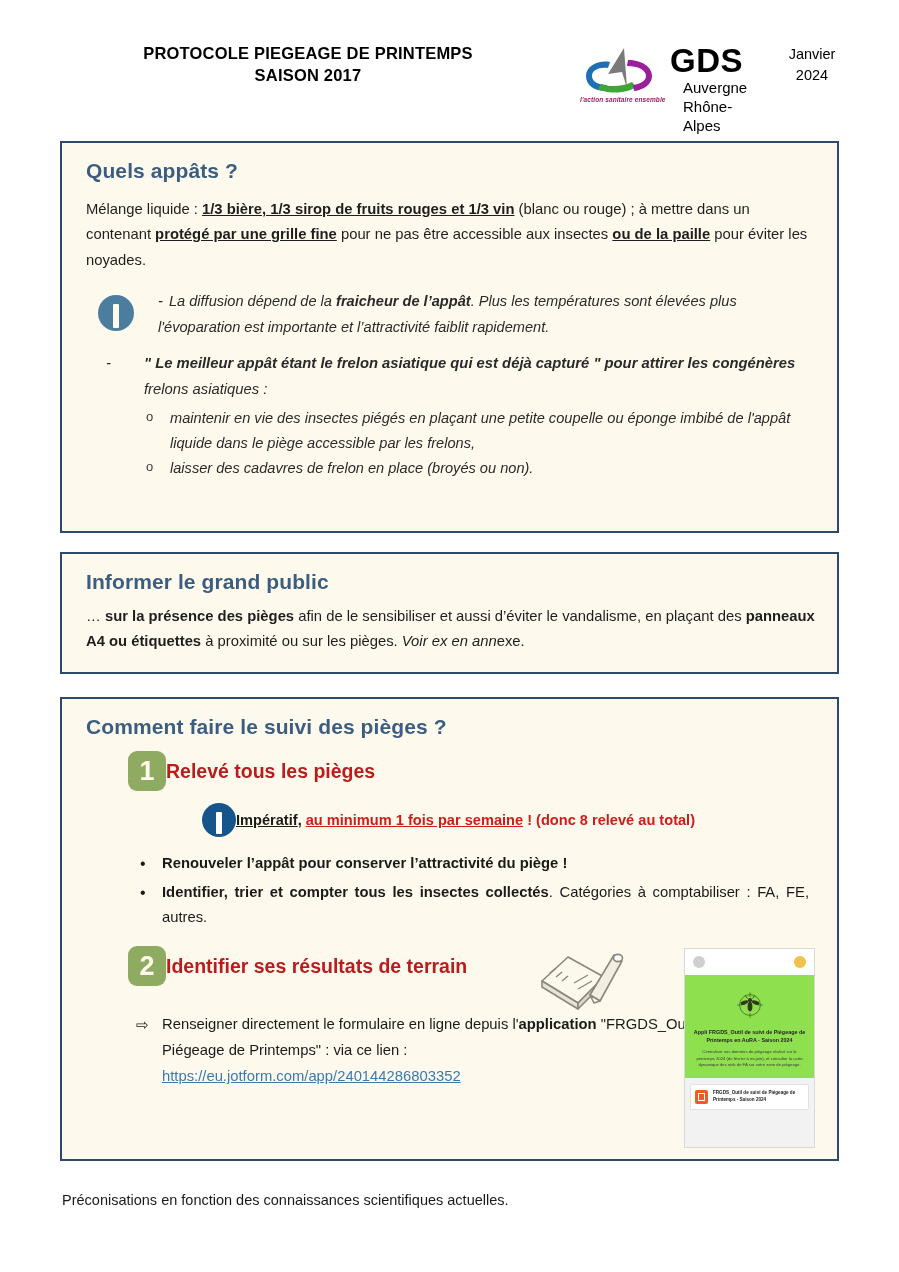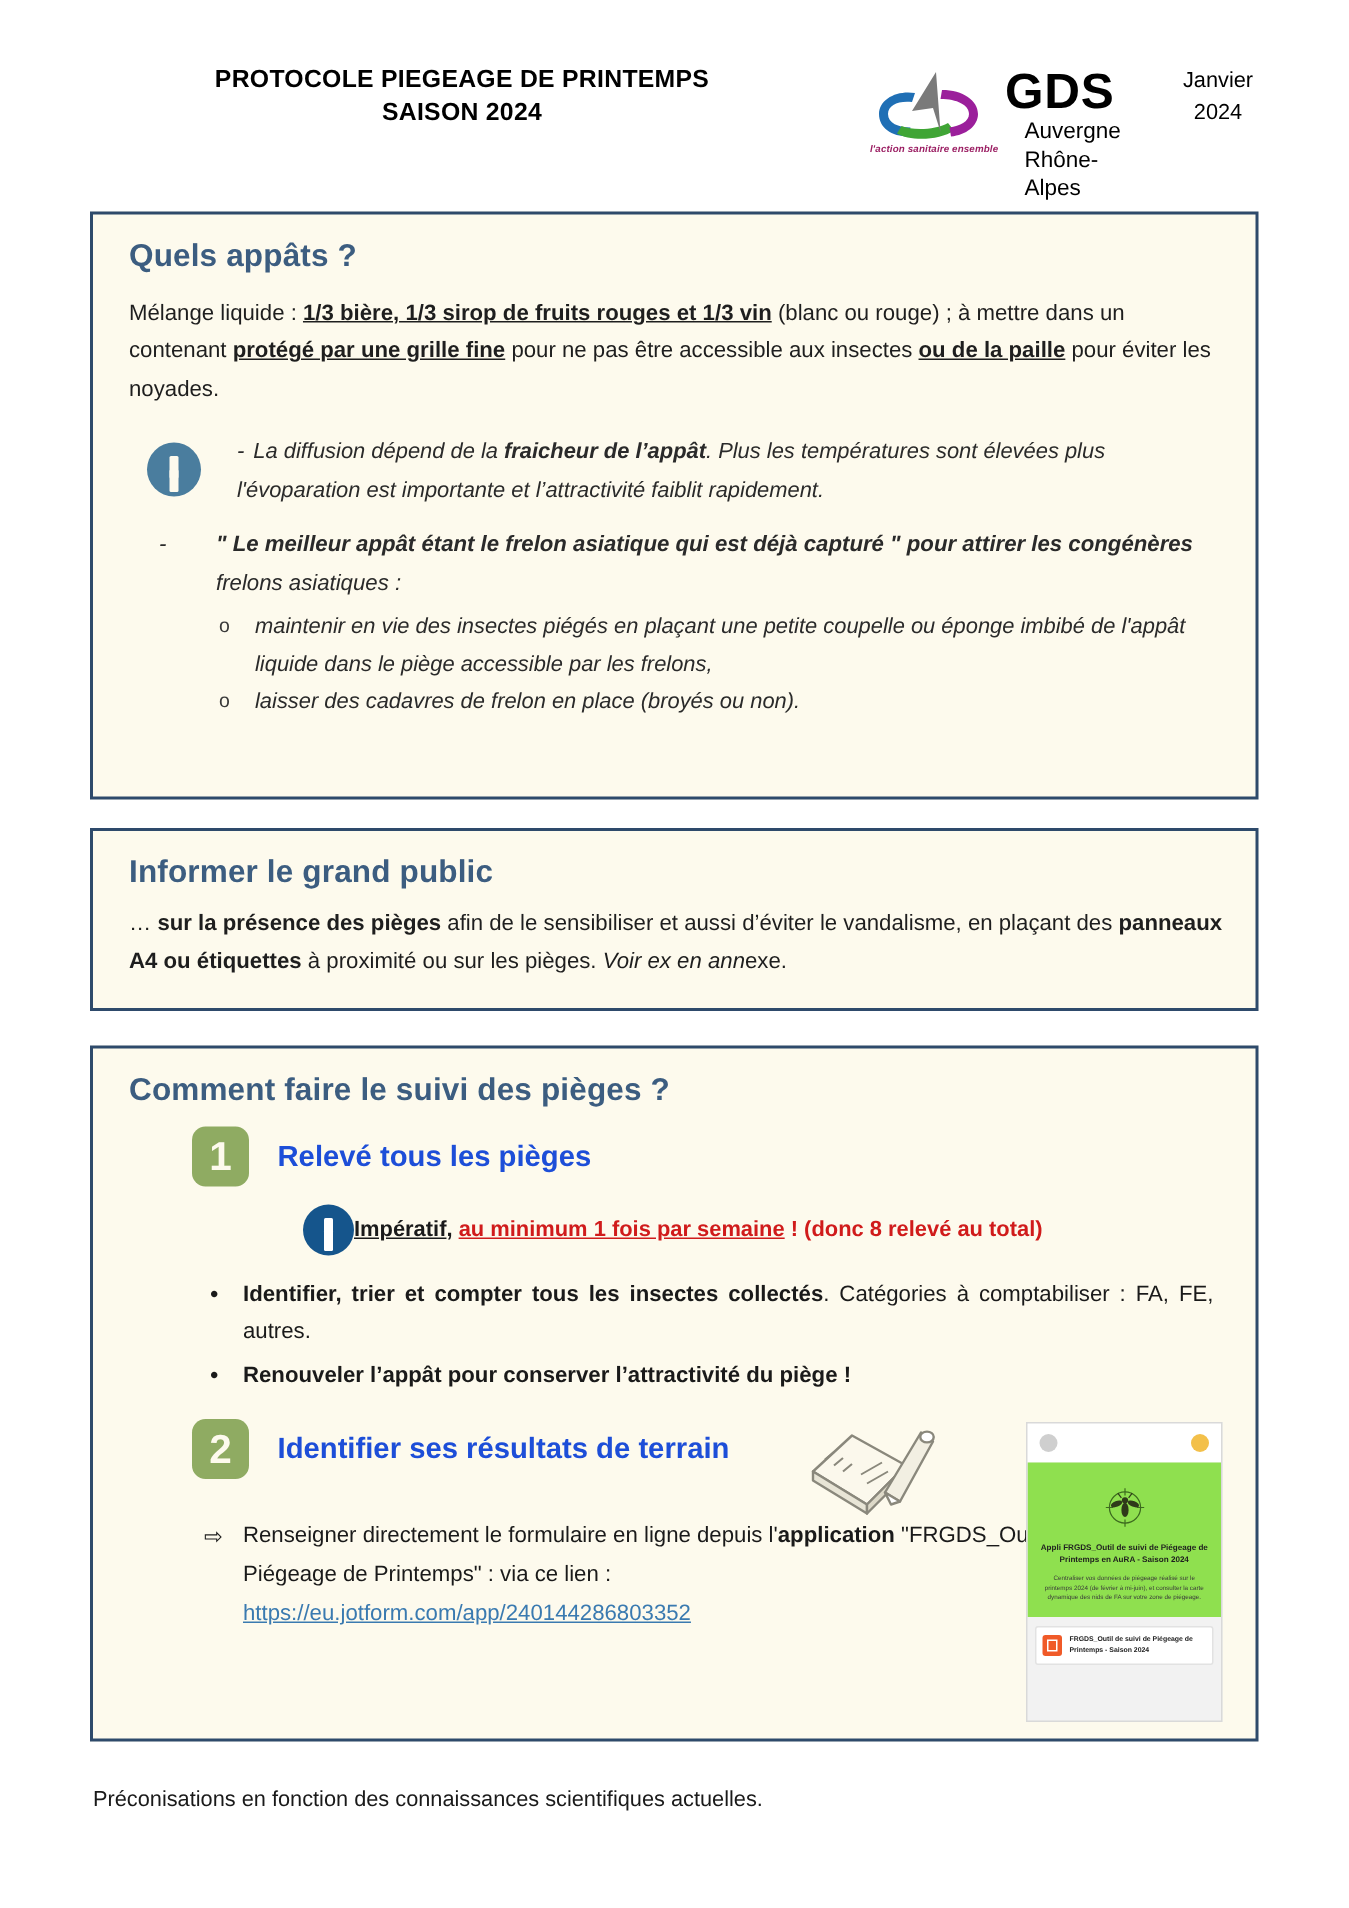--- a/index.html
+++ b/index.html
@@ -214,22 +214,22 @@
     font-weight: bold;
     display: flex;
     align-items: center;
     justify-content: center;
     line-height: 1;
     flex: none;
   }
   .step-label {
     font-size: 19.5px;
     font-weight: bold;
-    color: #1d4ed8;
-    margin-left: 19px;
+    color: #b91c1c;
+    margin-left: 0;
     white-space: nowrap;
   }
 
   .imperatif-row {
     display: flex;
     align-items: center;
     margin: 12px 0 0 118px;
   }
   .excl-icon-dark {
     width: 34px;
@@ -402,21 +402,21 @@
   }
 </style>
 </head>
 <body>
 
 <div class="page">
 
   <div class="header">
     <div class="doc-title">
       <span>PROTOCOLE   PIEGEAGE DE PRINTEMPS</span>
-      <span class="l2">SAISON 2024</span>
+      <span class="l2">SAISON 2017</span>
     </div>
 
     <div class="logo-wrap">
       <svg class="logo-mark" viewBox="0 0 86 52">
         <path d="M8,30 C8,20 20,14 32,16 L30,22 C21,21 14,24 14,30 C14,36 21,39 29,39 L28,45 C16,45 8,39 8,30 Z" fill="#1f6fb5"></path>
         <path d="M20,43 C28,48 48,48 58,41 L54,36 C45,41 30,41 23,38 Z" fill="#3fa535"></path>
         <path d="M50,14 C64,14 74,21 74,30 C74,38 66,44 56,45 L55,39 C62,38 68,35 68,30 C68,24 60,20 49,20 Z" fill="#9b1f9b"></path>
         <path d="M46,2 L30,28 L44,26 L49,42 Z" fill="#7a7a7a"></path>
       </svg>
       <div class="logo-baseline">l'action sanitaire ensemble</div>
@@ -474,24 +474,24 @@
 
     <div class="imperatif-row">
       <span class="excl-icon-dark"></span>
       <div class="imperatif-text">
         <u>Impératif</u><span>, </span><u class="red">au minimum 1 fois par semaine</u><span class="red"> ! (donc 8 relevé au total)</span>
       </div>
     </div>
 
     <ul class="bullets">
       <li>
-        <b>Identifier, trier et compter tous les insectes collectés</b><span>. Catégories à comptabiliser : FA, FE, autres.</span>
+        <b>Renouveler l’appât pour conserver l’attractivité du piège !</b><span></span>
       </li>
       <li>
-        <b>Renouveler l’appât pour conserver l’attractivité du piège !</b><span></span>
+        <b>Identifier, trier et compter tous les insectes collectés</b><span>. Catégories à comptabiliser : FA, FE, autres.</span>
       </li>
     </ul>
 
     <div class="step-row" style="margin-top:16px;">
       <div class="step-badge">2</div>
       <div class="step-label">Identifier ses résultats de terrain</div>
     </div>
 
     <div class="arrow-para">
       <span class="arrow">⇨</span>

